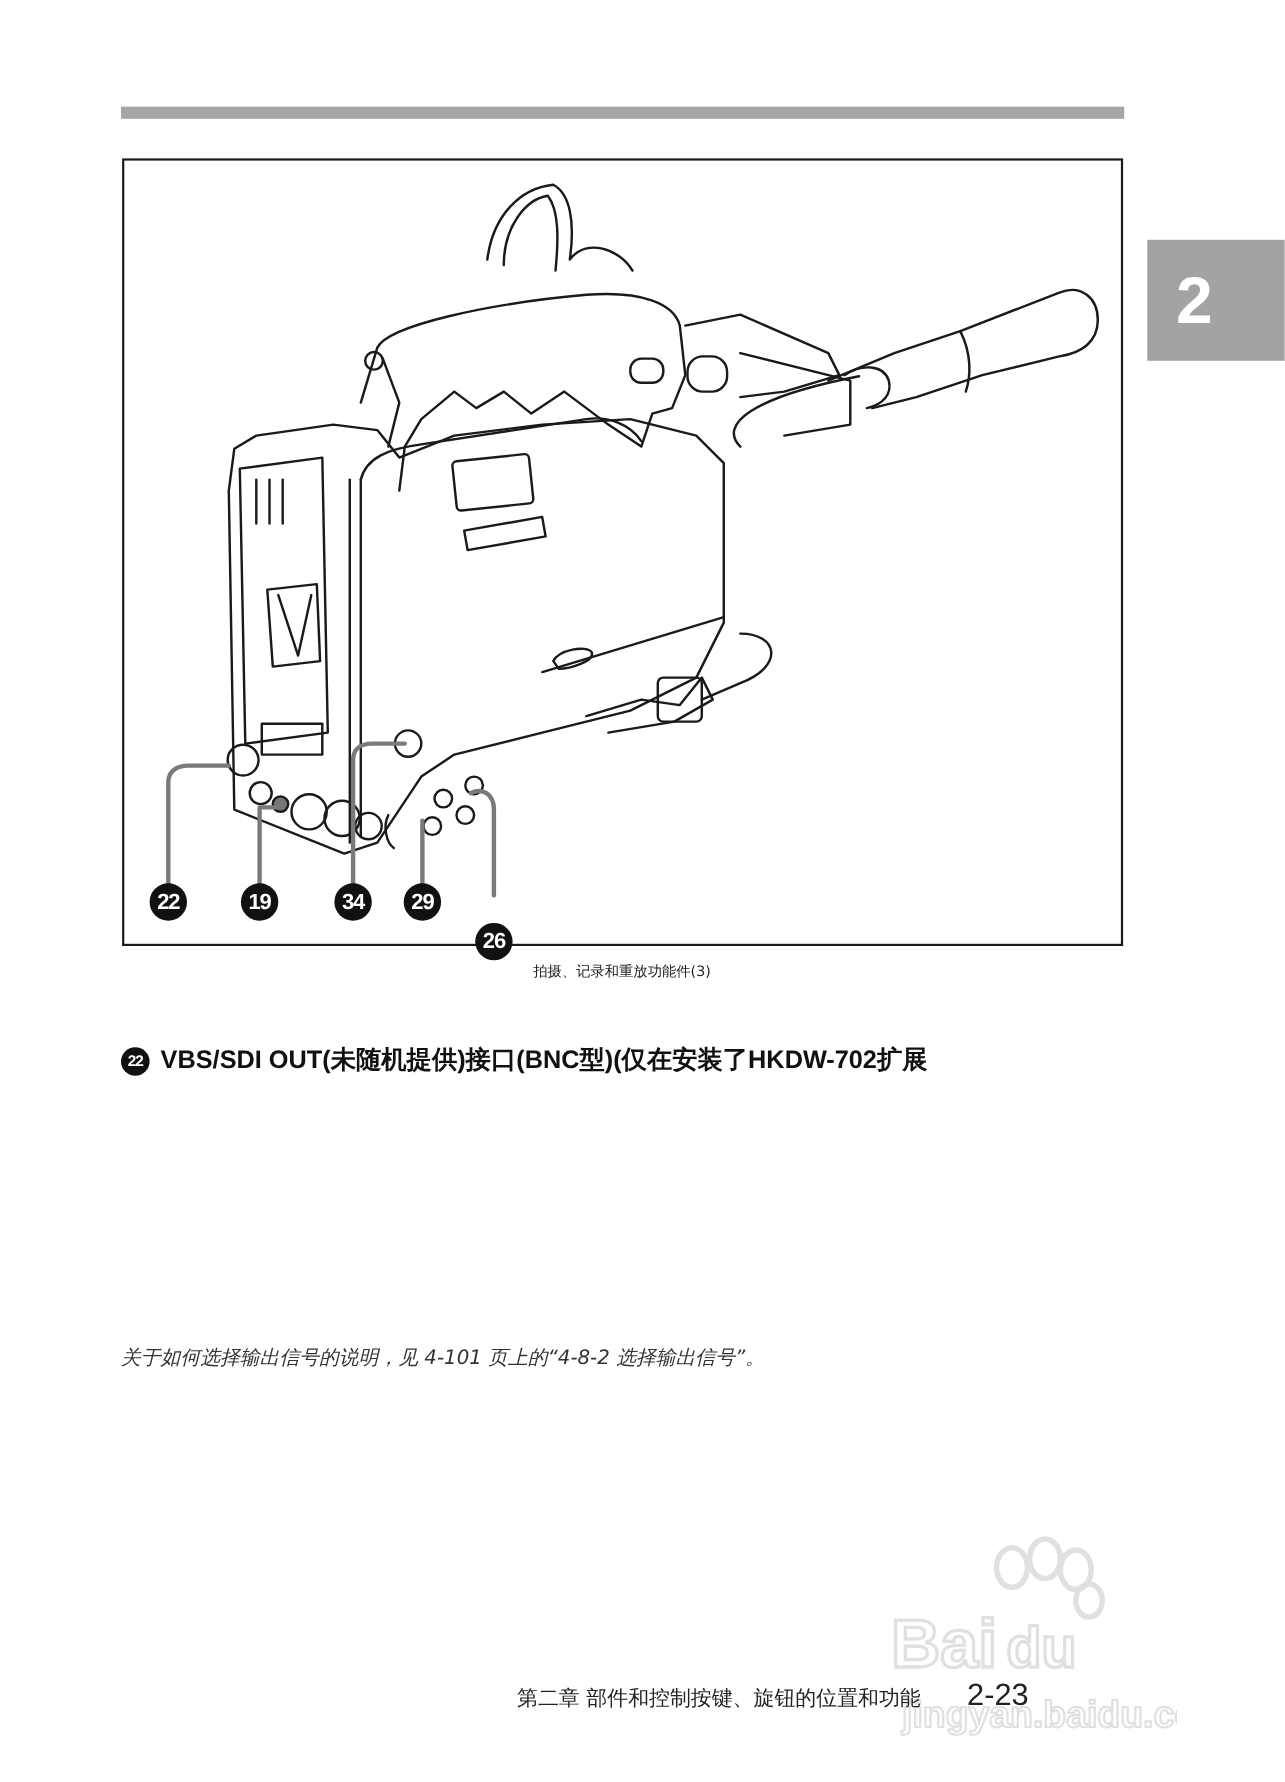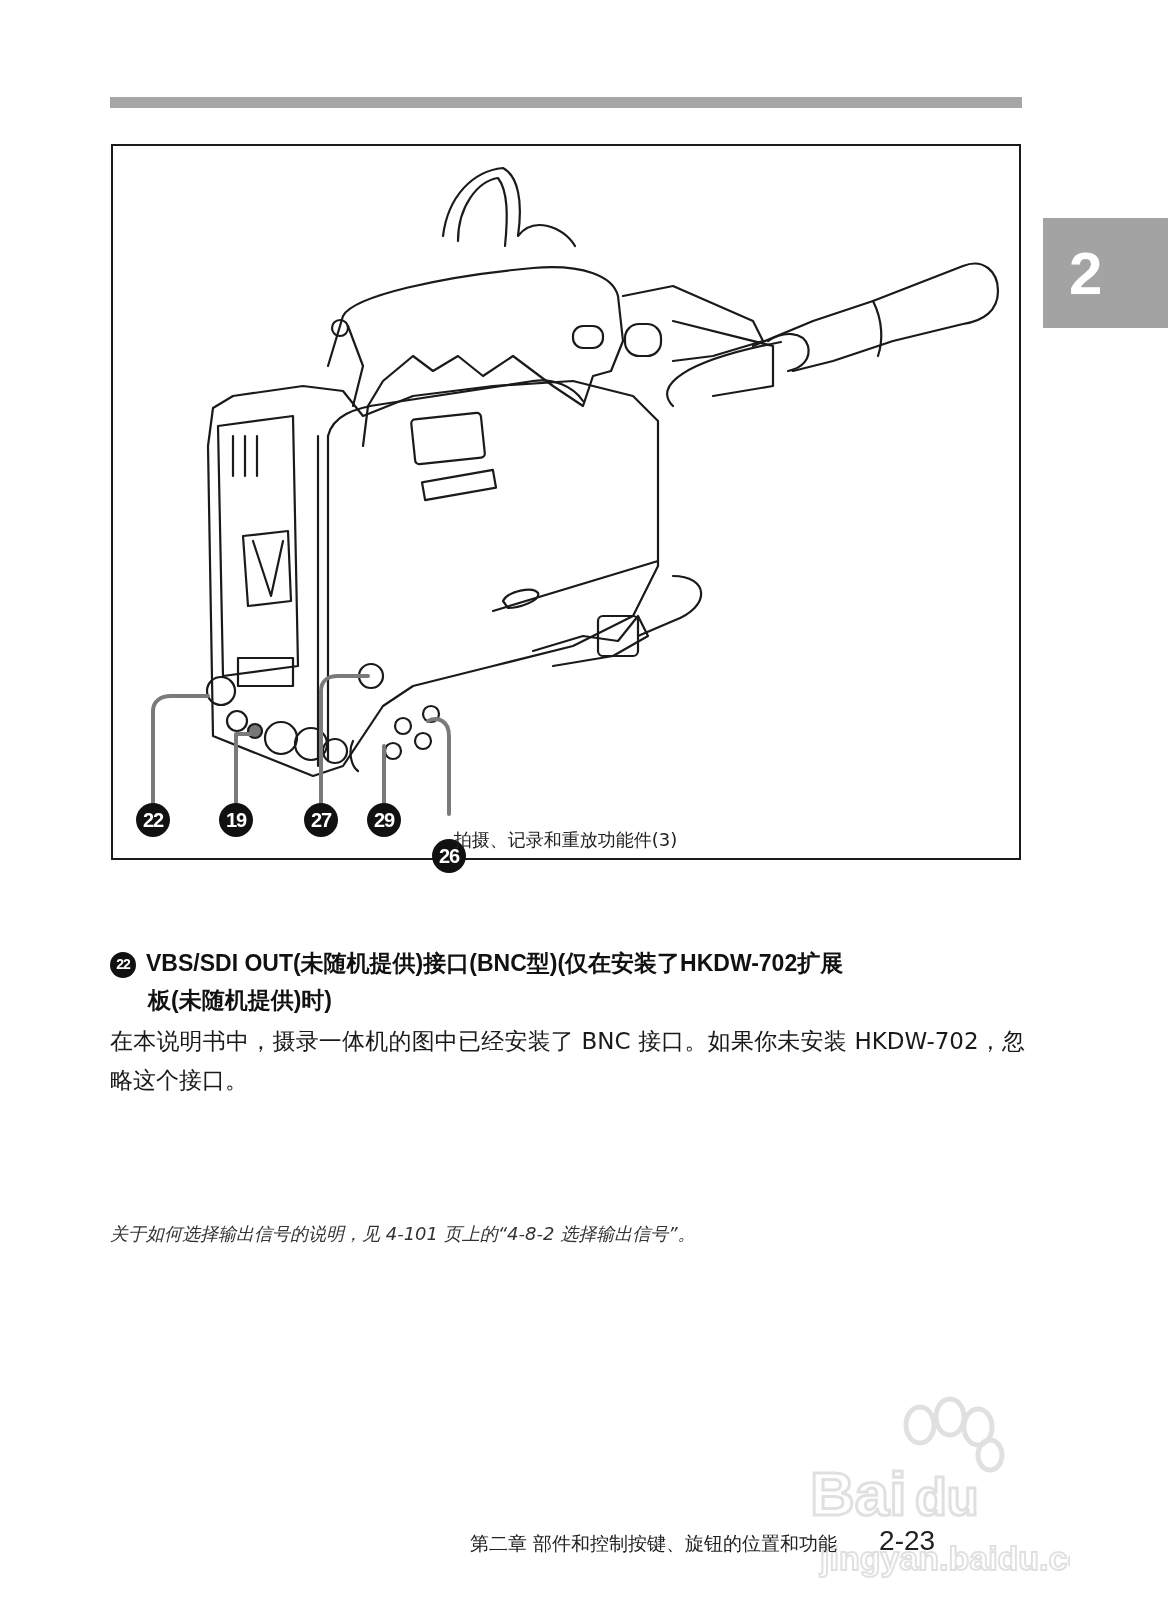--- a/index.html
+++ b/index.html
@@ -7,21 +7,21 @@
          font-family:"DejaVu Sans","Liberation Sans",sans-serif; color:#1a1a1a; }
   .top-rule { position:absolute; left:110px; top:97px; width:912px; height:11px; background:#a6a6a6; }
   .chapter-tab { position:absolute; left:1043px; top:218px; width:125px; height:110px; background:#a3a3a3;
                  color:#fff; font-family:"Liberation Sans",sans-serif; font-weight:bold; font-size:60px;
                  display:flex; align-items:center; justify-content:flex-start; padding-left:26px; box-sizing:border-box; }
   .figure-frame { position:absolute; left:111px; top:144px; width:910px; height:716px; border:2px solid #1a1a1a; box-sizing:border-box; background:#fff; }
   .figure-frame svg { position:absolute; left:0; top:0; }
   .callout { position:absolute; width:34px; height:34px; border-radius:50%; background:#111; color:#fff;
              font-family:"Liberation Sans",sans-serif; font-weight:bold; font-size:20px; letter-spacing:-1px;
              display:flex; align-items:center; justify-content:center; }
-  .caption { position:absolute; left:0; width:1131px; top:828px; text-align:center; font-size:18px; color:#222; }
+  .caption { position:absolute; left:0; width:1131px; top:874px; text-align:center; font-size:13px; color:#222; }
   .heading { position:absolute; left:110px; top:945px; width:920px; font-family:"Liberation Sans","DejaVu Sans",sans-serif;
              font-weight:bold; font-size:23px; line-height:37px; color:#111; }
   .heading .num { display:inline-flex; width:26px; height:26px; border-radius:50%; background:#111; color:#fff;
                   font-size:14px; align-items:center; justify-content:center; vertical-align:2px; margin-right:10px; letter-spacing:-1px; }
   .heading .line2 { padding-left:38px; display:block; }
   .body-text { position:absolute; left:110px; top:1022px; width:915px; font-size:23px; line-height:38.5px; color:#1a1a1a;
                font-family:"DejaVu Sans","Liberation Sans",sans-serif; }
   .body-text p { margin:0; text-align:justify; }
   .note { position:absolute; left:110px; top:1222px; font-size:18px; font-style:italic; color:#333; }
   .footer { position:absolute; left:470px; top:1525px; font-size:19px; color:#222; white-space:nowrap; }
@@ -91,34 +91,32 @@
     <g stroke="#7a7a7a" stroke-width="4" fill="none">
       <path d="M40 668 L40 565 C40 555 48 550 58 550 L95 550"></path>
       <path d="M123 668 L123 588 L138 588"></path>
       <path d="M208 668 L208 545 C208 535 215 530 225 530 L255 530"></path>
       <path d="M271 668 L271 600"></path>
       <path d="M336 668 L336 590 C336 575 325 570 315 575"></path>
     </g>
   </svg>
   <div class="callout" style="left:23px; top:657px;">22</div>
   <div class="callout" style="left:106px; top:657px;">19</div>
-  <div class="callout" style="left:191px; top:657px;">27</div>
+  <div class="callout" style="left:191px; top:657px;">34</div>
   <div class="callout" style="left:254px; top:657px;">29</div>
   <div class="callout" style="left:319px; top:693px;">26</div>
 </div>
 
 <div class="caption">拍摄、记录和重放功能件(3)</div>
 
 <div class="heading">
   <span class="num">22</span><span>VBS/SDI OUT(未随机提供)接口(BNC型)(仅在安装了HKDW-702扩展</span>
-  <span class="line2">板(未随机提供)时)</span>
 </div>
 
 <div class="body-text">
-  <p>在本说明书中，摄录一体机的图中已经安装了 BNC 接口。如果你未安装 HKDW-702，忽略这个接口。</p>
 </div>
 
 <div class="note">关于如何选择输出信号的说明，见 4-101 页上的“4-8-2 选择输出信号”。</div>
 
 <svg class="watermark" viewBox="0 0 260 190" fill="none" stroke="#888" stroke-width="5">
   <ellipse cx="110" cy="30" rx="14" ry="18"></ellipse>
   <ellipse cx="140" cy="22" rx="14" ry="18"></ellipse>
   <ellipse cx="168" cy="32" rx="14" ry="18"></ellipse>
   <ellipse cx="180" cy="60" rx="12" ry="15"></ellipse>
   <text x="0" y="120" font-size="62" font-family="Liberation Sans, sans-serif" font-weight="bold" fill="none" stroke="#888" stroke-width="3">Bai</text>

